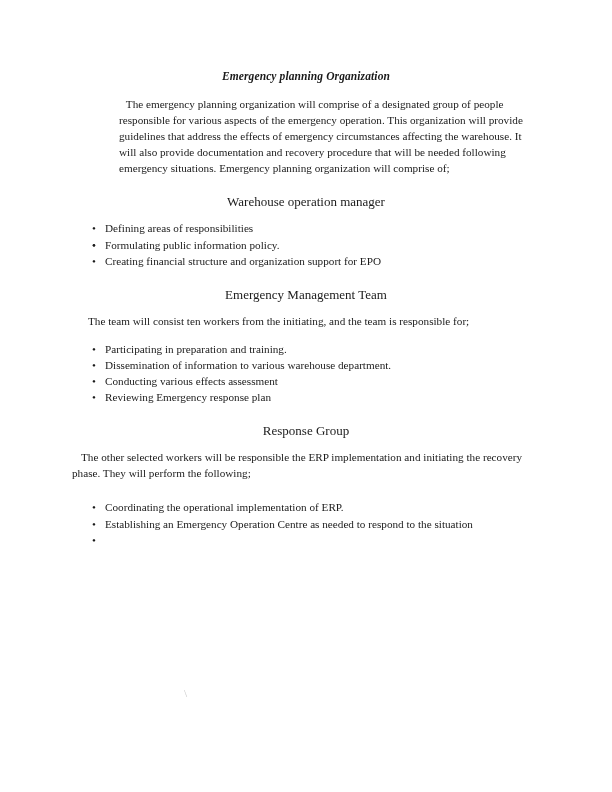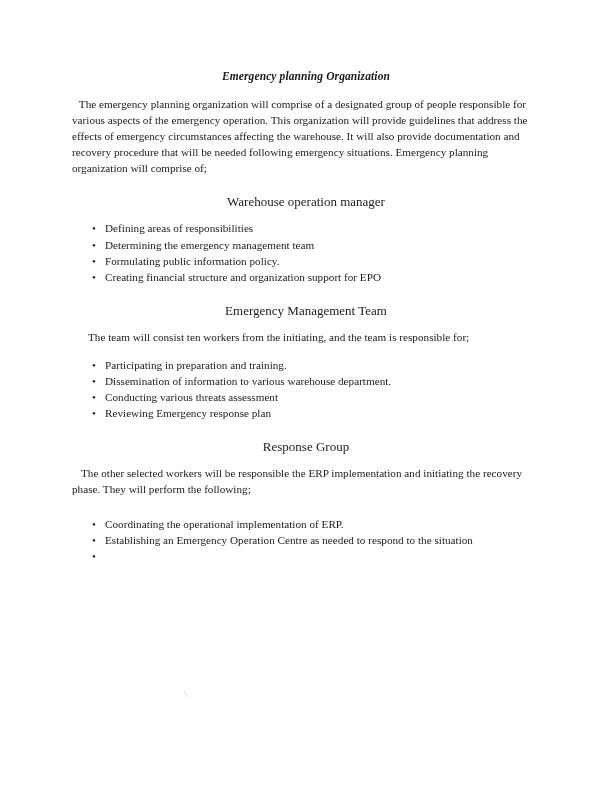--- a/index.html
+++ b/index.html
@@ -44,21 +44,21 @@
     line-height: 16px;
   }
 
   p.body-para {
     font-size: 11.2px;
     line-height: 16.1px;
     margin: 0 0 12px 0;
     text-align: left;
     white-space: pre-wrap;
   }
-  p.body-para.indent-sm { text-indent: 4px; }
+  p.body-para.indent-sm { text-indent: 4px; margin-left: 47px; }
   p.body-para.indent-md { text-indent: 16px; }
   p.body-para.indent-lg { text-indent: 9px; }
 
   ul.bullets {
     list-style: none;
     margin: 0 0 12px 0;
     padding: 0;
   }
   ul.bullets li {
     position: relative;
@@ -102,21 +102,20 @@
     <h2 class="section-heading">Warehouse operation manager</h2>
 
 
     <ul class="bullets">
       <li>
         <span class="bullet-glyph">•</span>
         <span>Defining areas of responsibilities</span>
       </li>
       <li>
         <span class="bullet-glyph">•</span>
-        <span>Determining the emergency management team</span>
       </li>
       <li>
         <span class="bullet-glyph">•</span>
         <span>Formulating public information policy.</span>
       </li>
       <li>
         <span class="bullet-glyph">•</span>
         <span>Creating financial structure and organization support for EPO</span>
       </li>
     </ul>
@@ -131,21 +130,21 @@
       <li>
         <span class="bullet-glyph">•</span>
         <span>Participating in preparation and training.</span>
       </li>
       <li>
         <span class="bullet-glyph">•</span>
         <span>Dissemination of information to various warehouse department.</span>
       </li>
       <li>
         <span class="bullet-glyph">•</span>
-        <span>Conducting various threats assessment</span>
+        <span>Conducting various effects assessment</span>
       </li>
       <li>
         <span class="bullet-glyph">•</span>
         <span>Reviewing Emergency response plan</span>
       </li>
     </ul>
 
     <div class="spacer-sm"></div>
 
     <h2 class="section-heading">Response Group</h2>

